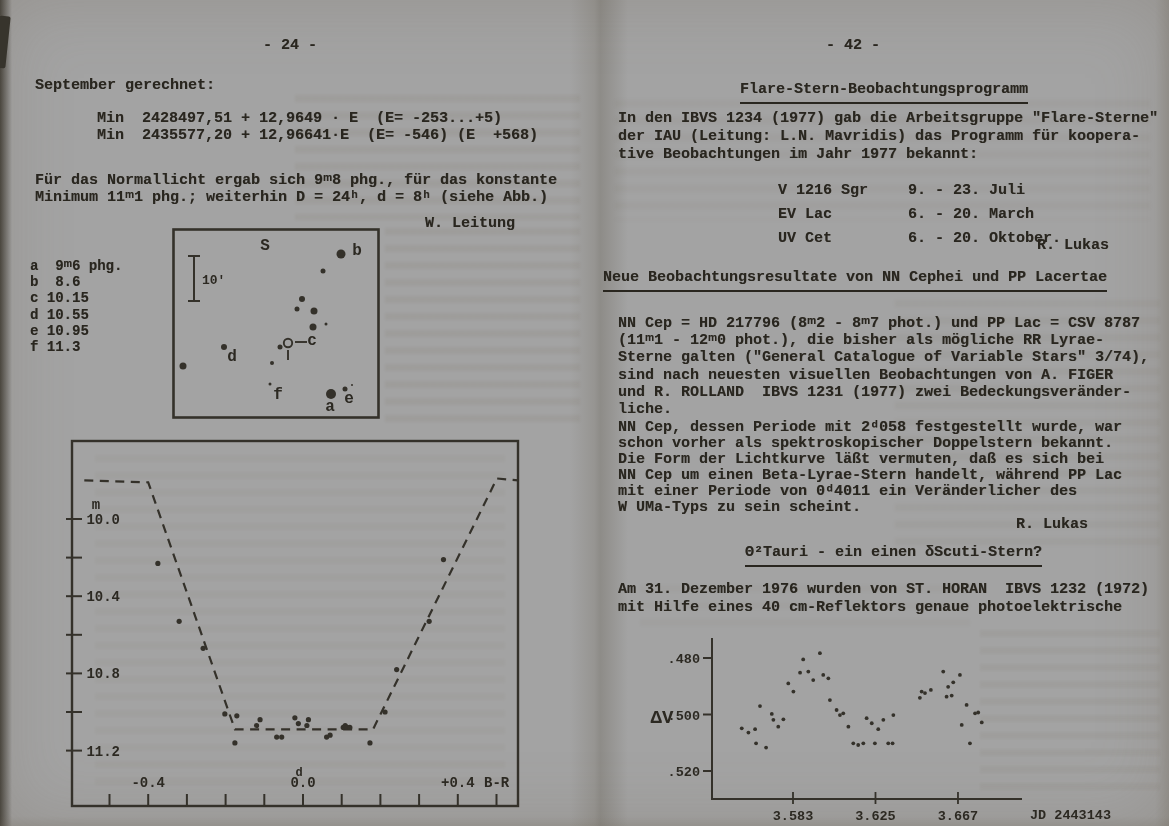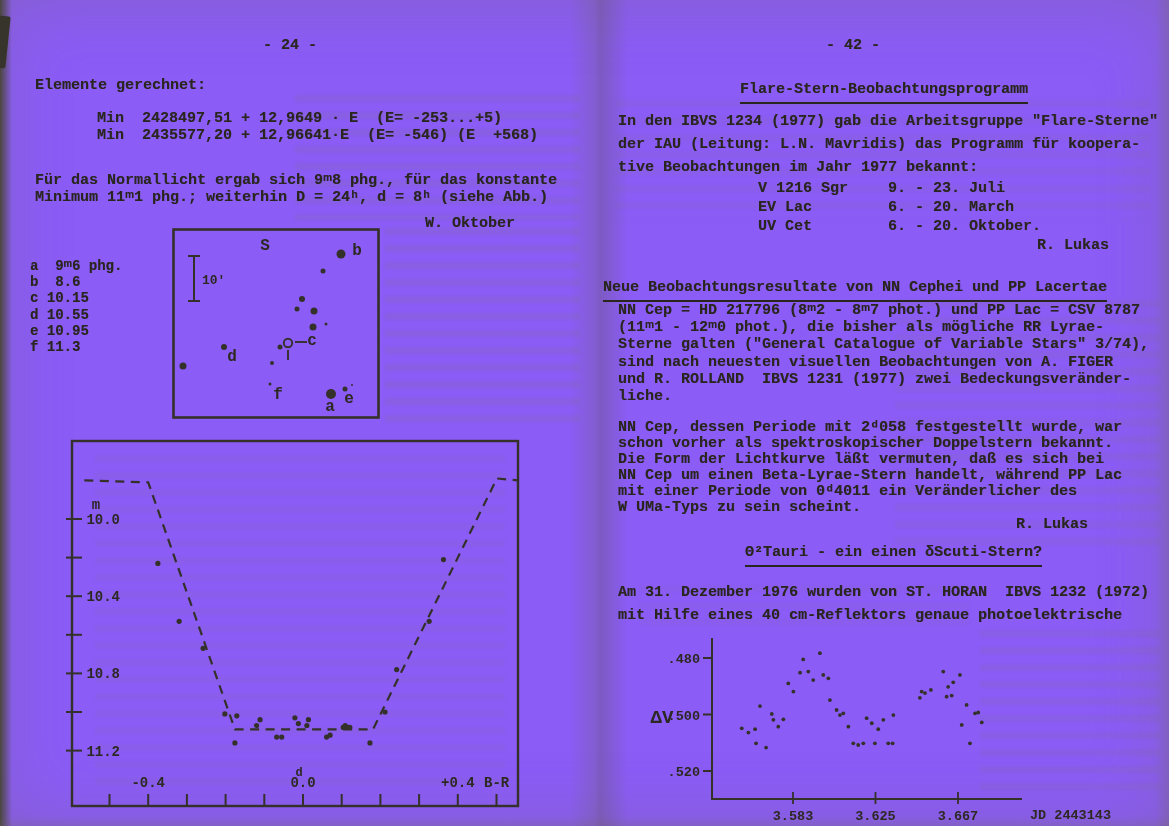--- a/index.html
+++ b/index.html
@@ -1,26 +1,26 @@
 <!DOCTYPE html>
 <html><head>
 <meta charset="utf-8">
 <style>
   html,body{margin:0;padding:0;background:#d8d4c8;}
   #scan{position:relative;width:1169px;height:826px;overflow:hidden;
-        background:#8b5cf6;
+        background:#a3a3a3;
         box-shadow:inset 0 0 70px rgba(115,105,88,.28);
         font-family:"Liberation Mono","DejaVu Sans Mono","DejaVu Sans",monospace;}
   .t{position:absolute;font:700 15px/16.5px "Liberation Mono","DejaVu Sans Mono","DejaVu Sans",monospace;
      color:#29261f;white-space:pre;letter-spacing:0;
      text-shadow:.35px .35px 0 rgba(48,44,36,.45);}
   .lh25{line-height:17px;}
-  .lh163{line-height:23px;}
-  .lh17{line-height:19px;}
-  .lh172{line-height:17.2px;}
+  .lh163{line-height:18px;}
+  .lh17{line-height:24px;margin-left:20px;}
+  .lh172{line-height:17.2px;margin-top:13px;}
   .lh176{line-height:16px;}
   .small{font-size:14px;line-height:16.2px;}
   .hd{border-bottom:2px solid #29261f;padding-bottom:3px;}
   svg{position:absolute;overflow:visible;}
   .cl {font:700 14px "Liberation Mono","DejaVu Sans Mono","DejaVu Sans",monospace;fill:#2c2922;}
   .cls{font:700 12px "Liberation Mono","DejaVu Sans Mono","DejaVu Sans",monospace;fill:#2c2922;}
   .cl2{font:700 13.5px "Liberation Mono","DejaVu Sans Mono","DejaVu Sans",monospace;fill:#2c2922;}
   .cl3{font:700 19px "Liberation Mono","DejaVu Sans Mono","DejaVu Sans",monospace;fill:#2c2922;}
   .cl4{font:700 16px "Liberation Mono","DejaVu Sans Mono","DejaVu Sans",monospace;fill:#2c2922;}
   .cl4s{font:700 13px "Liberation Mono","DejaVu Sans Mono","DejaVu Sans",monospace;fill:#2c2922;}
@@ -52,26 +52,26 @@
   <div class="bleed" style="left:295px;top:95px;width:285px;height:125px;opacity:.75"></div>
   <div class="bleed" style="left:385px;top:228px;width:195px;height:200px;opacity:.8"></div>
   <div class="bleed" style="left:95px;top:455px;width:410px;height:330px;opacity:.45"></div>
   <div class="bleed" style="left:615px;top:100px;width:535px;height:120px;opacity:.5"></div>
   <div class="bleed" style="left:895px;top:300px;width:265px;height:245px;opacity:.6"></div>
   <div class="bleed" style="left:980px;top:630px;width:180px;height:160px;opacity:.65"></div>
   <div class="bleed" style="left:640px;top:585px;width:330px;height:45px;opacity:.35"></div>
 
   <div>
     <div class="t" style="left:263px;top:38px">- 24 -</div>
-    <div class="t" style="left:35px;top:78px">Elemente gerechnet:</div>
+    <div class="t" style="left:35px;top:78px">September gerechnet:</div>
     <div class="t lh25" style="left:97px;top:110px">Min  2428497,51 + 12,9649 · E  (E= -253...+5)
 Min  2435577,20 + 12,96641·E  (E= -546) (E  +568)</div>
     <div class="t" style="left:35px;top:173px">Für das Normallicht ergab sich 9ᵐ8 phg., für das konstante
 Minimum 11ᵐ1 phg.; weiterhin D = 24ʰ, d = 8ʰ (siehe Abb.)</div>
-    <div class="t" style="left:425px;top:216px">W. Oktober</div>
+    <div class="t" style="left:425px;top:216px">W. Leitung</div>
     <div class="t small" style="left:30px;top:258px">a  9ᵐ6 phg.
 b  8.6
 c 10.15
 d 10.55
 e 10.95
 f 11.3</div>
 
     <svg id="finder" width="208" height="191" style="left:172px;top:228px">
         <rect x="1.5" y="1.5" width="205" height="188" fill="none" stroke="#34312a" stroke-width="2.6"></rect>
         <circle cx="169" cy="26" r="4.5" fill="#34312a"></circle>
@@ -173,21 +173,21 @@
 tive Beobachtungen im Jahr 1977 bekannt:</div>
 
     <div class="t lh17" style="left:758px;top:179px">V 1216 Sgr
 EV Lac
 UV Cet</div>
     <div class="t lh17" style="left:888px;top:179px">9. - 23. Juli
 6. - 20. March
 6. - 20. Oktober.</div>
     <div class="t" style="left:1037px;top:238px">R. Lukas</div>
 
-    <div class="t hd" style="left:603px;top:280px">Neue Beobachtungsresultate von NN Cephei und PP Lacertae</div>
+    <div class="t hd" style="left:603px;top:270px">Neue Beobachtungsresultate von NN Cephei und PP Lacertae</div>
     <div class="t lh172" style="left:618px;top:302px">NN Cep = HD 217796 (8ᵐ2 - 8ᵐ7 phot.) und PP Lac = CSV 8787
 (11ᵐ1 - 12ᵐ0 phot.), die bisher als mögliche RR Lyrae-
 Sterne galten ("General Catalogue of Variable Stars" 3/74),
 sind nach neuesten visuellen Beobachtungen von A. FIGER
 und R. ROLLAND  IBVS 1231 (1977) zwei Bedeckungsveränder-
 liche.</div>
     <div class="t lh176" style="left:618px;top:420px">NN Cep, dessen Periode mit 2ᵈ058 festgestellt wurde, war
 schon vorher als spektroskopischer Doppelstern bekannt.
 Die Form der Lichtkurve läßt vermuten, daß es sich bei
 NN Cep um einen Beta-Lyrae-Stern handelt, während PP Lac

